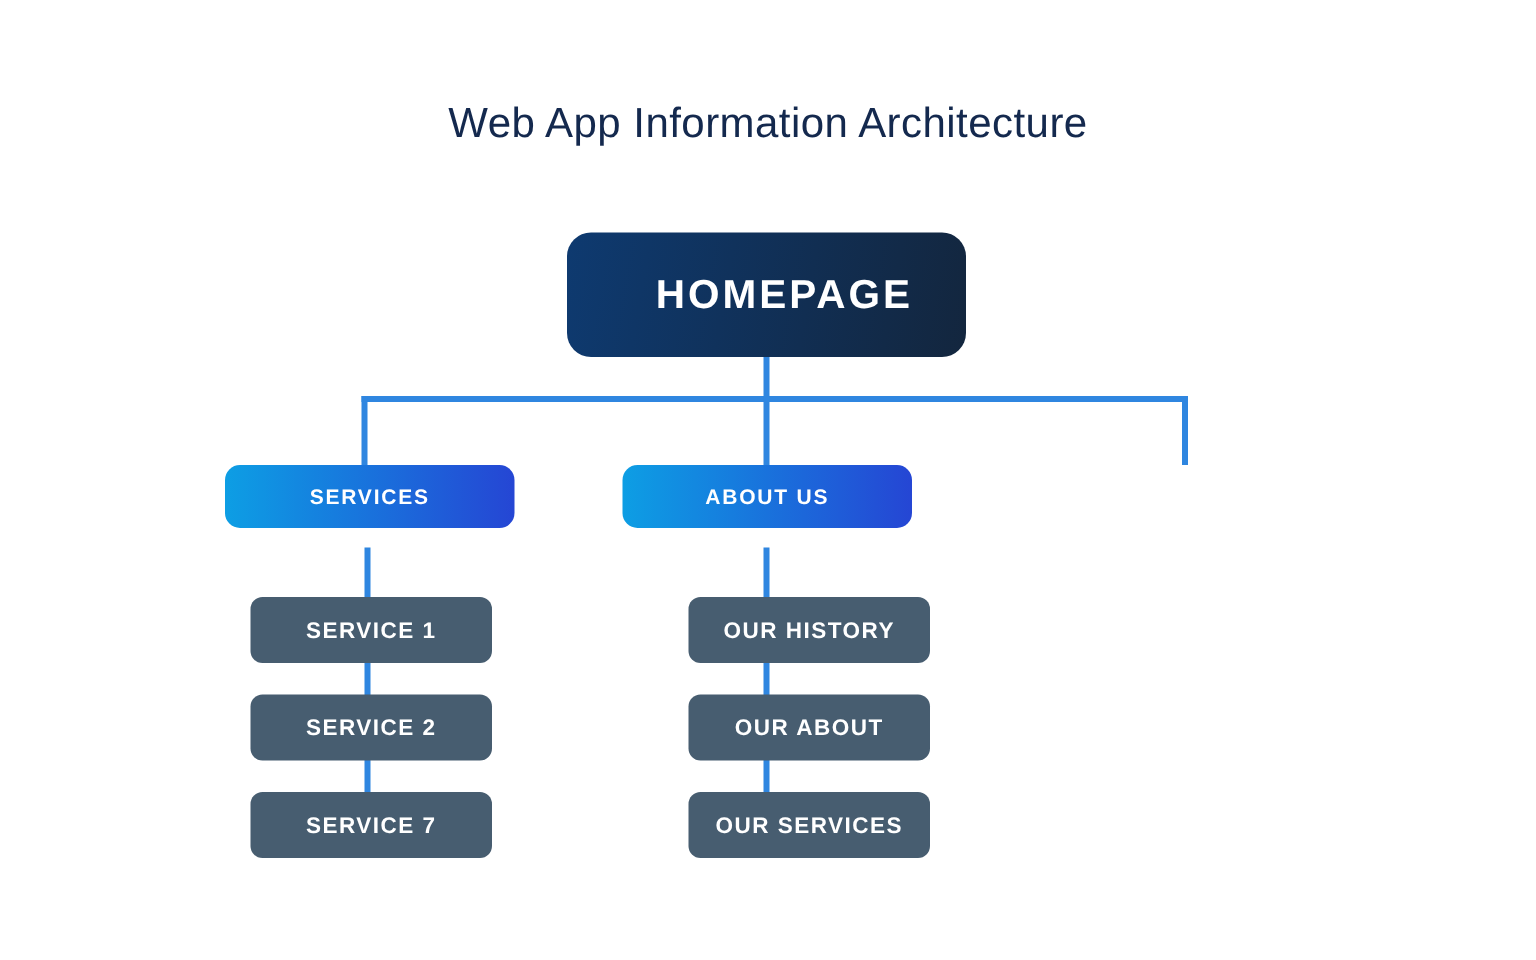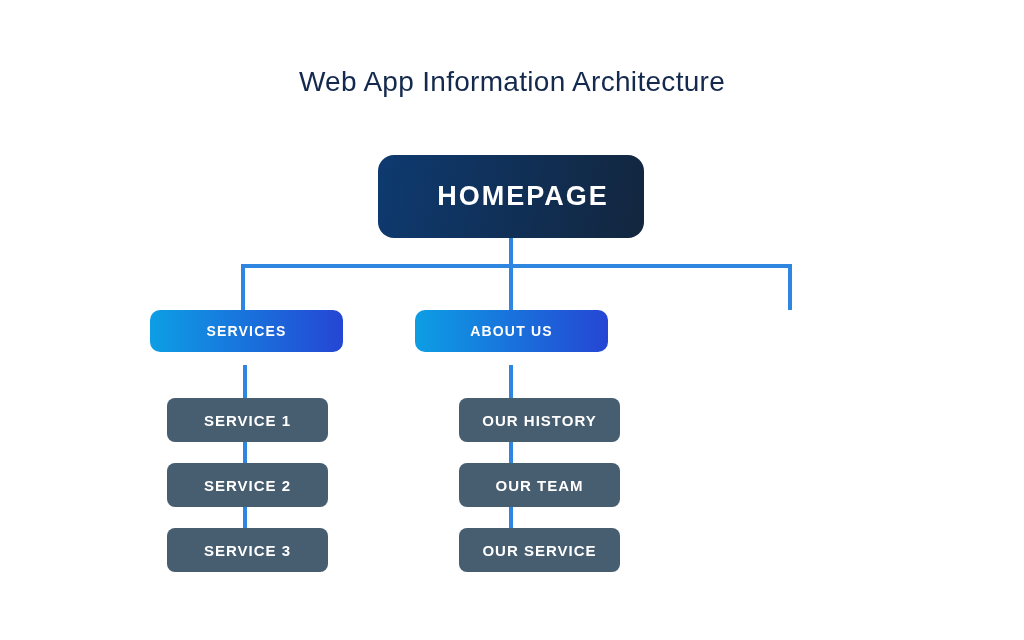--- a/index.html
+++ b/index.html
@@ -90,22 +90,22 @@
   <div class="line line-v" style="left:509px;top:365px;height:185px;"></div>
 
   <div class="node node-root">HOMEPAGE</div>
 
   <div class="node node-l2 pos-services">SERVICES</div>
   <div class="node node-l2 pos-about">ABOUT US</div>
 
   <div class="col-services">
     <div class="node node-sub row-0">SERVICE 1</div>
     <div class="node node-sub row-1">SERVICE 2</div>
-    <div class="node node-sub row-2">SERVICE 3</div>
+    <div class="node node-sub row-2">SERVICE 7</div>
   </div>
 
   <div class="col-about">
     <div class="node node-sub row-0">OUR HISTORY</div>
-    <div class="node node-sub row-1">OUR TEAM</div>
-    <div class="node node-sub row-2">OUR SERVICE</div>
+    <div class="node node-sub row-1">OUR ABOUT</div>
+    <div class="node node-sub row-2">OUR SERVICES</div>
   </div>
 
 </div>
 
 </body></html>

